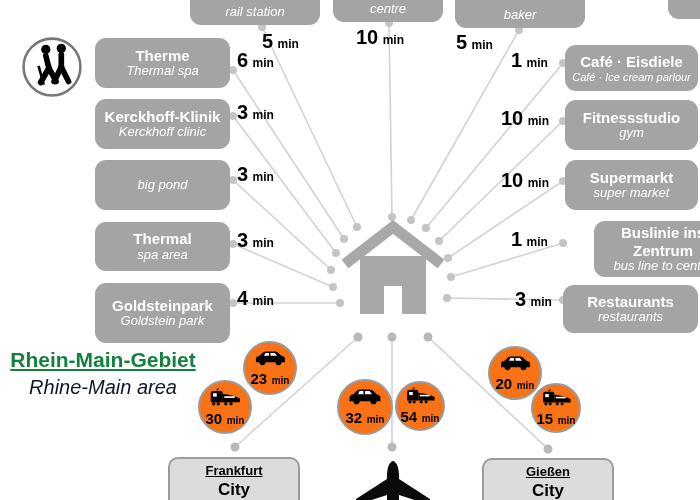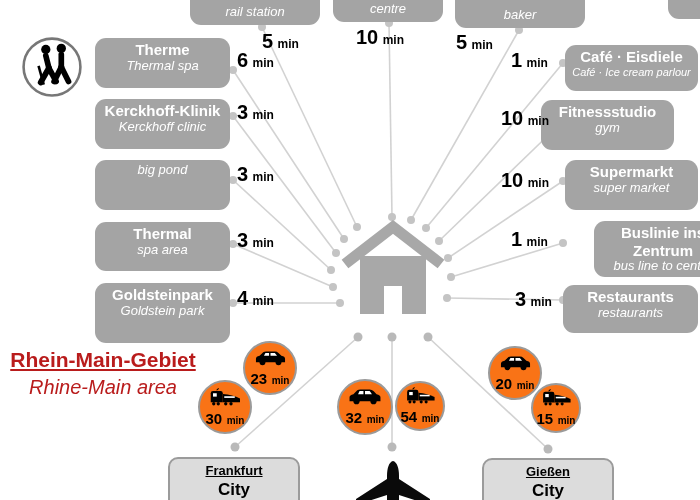--- a/index.html
+++ b/index.html
@@ -2,21 +2,21 @@
 <html><head>
 <meta charset="utf-8">
 <style>
   html,body{margin:0;padding:0;background:#fff;}
   #stage{position:relative;width:700px;height:500px;overflow:hidden;background:#fff;
          font-family:"Liberation Sans",sans-serif;}
   
   #net{position:absolute;left:0;top:0;z-index:0;}
   
   .box{position:absolute;background:#a4a4a4;border-radius:11px;color:#fff;text-align:center;
-       display:flex;flex-direction:column;align-items:center;
+       display:flex;flex-direction:column;justify-content:center;align-items:center;
        padding:3px 4px;box-sizing:border-box;z-index:1;}
   .box .de{font-weight:bold;font-size:15px;line-height:1.18;}
   .box .en{font-style:italic;font-size:13px;line-height:1.15;}
   .box .en.small{font-size:11px;}
   .topbox{justify-content:flex-end;padding-bottom:5px;}
   .frag{position:absolute;background:#a4a4a4;border-radius:11px;z-index:1;}
   
   .minlabel{position:absolute;white-space:nowrap;color:#000;z-index:1;}
   .minlabel .n{font-weight:bold;font-size:20px;}
   .minlabel .u{font-weight:bold;font-size:12px;}
@@ -24,22 +24,22 @@
   .walkbadge{position:absolute;left:21px;top:36px;z-index:2;}
   
   .tcircle{position:absolute;background:#f97316;border:2.5px solid #9a9a9a;border-radius:50%;
            box-sizing:border-box;display:flex;flex-direction:column;justify-content:center;
            align-items:center;z-index:2;}
   .tcircle .ttime{white-space:nowrap;line-height:1;margin-top:1px;}
   .tcircle .tn{font-weight:bold;font-size:15px;color:#000;}
   .tcircle .tu{font-weight:bold;font-size:10px;color:#000;}
   
   .region{position:absolute;left:5px;top:348px;width:196px;text-align:center;z-index:1;}
-  .region .rde{font-weight:bold;font-size:21px;text-decoration:underline;color:#b91c1c;}
-  .region .ren{font-style:italic;font-size:20px;color:#b91c1c;margin-top:4px;}
+  .region .rde{font-weight:bold;font-size:21px;text-decoration:underline;color:#15803d;}
+  .region .ren{font-style:italic;font-size:20px;color:#0f172a;margin-top:4px;}
   
   .citybox{position:absolute;background:#dcdcdc;border:2px solid #9b9b9b;border-radius:10px;
            box-sizing:border-box;text-align:center;color:#000;padding-top:4px;z-index:2;}
   .citybox .cityname{font-weight:bold;font-size:13px;text-decoration:underline;line-height:1.25;}
   .citybox .citysub{font-weight:bold;font-size:17px;line-height:1.25;}
 </style>
 </head>
 <body>
 
 <div id="stage">
@@ -173,21 +173,21 @@
   </div>
   <div class="box" style="left:95px;top:283px;width:135px;height:60px">
     <span class="de">Goldsteinpark</span>
     <span class="en">Goldstein park</span>
   </div>
 
   <div class="box" style="left:565px;top:45px;width:133px;height:46px">
     <span class="de">Café · Eisdiele</span>
     <span class="en small">Café · Ice cream parlour</span>
   </div>
-  <div class="box" style="left:541px;top:100px;width:133px;height:50px">
+  <div class="box" style="left:565px;top:100px;width:133px;height:50px">
     <span class="de">Fitnessstudio</span>
     <span class="en">gym</span>
   </div>
   <div class="box" style="left:565px;top:160px;width:133px;height:50px">
     <span class="de">Supermarkt</span>
     <span class="en">super market</span>
   </div>
   <div class="box" style="left:594px;top:221px;width:138px;height:56px">
     <span class="de">Buslinie ins Zentrum</span>
     <span class="en">bus line to centre</span>

